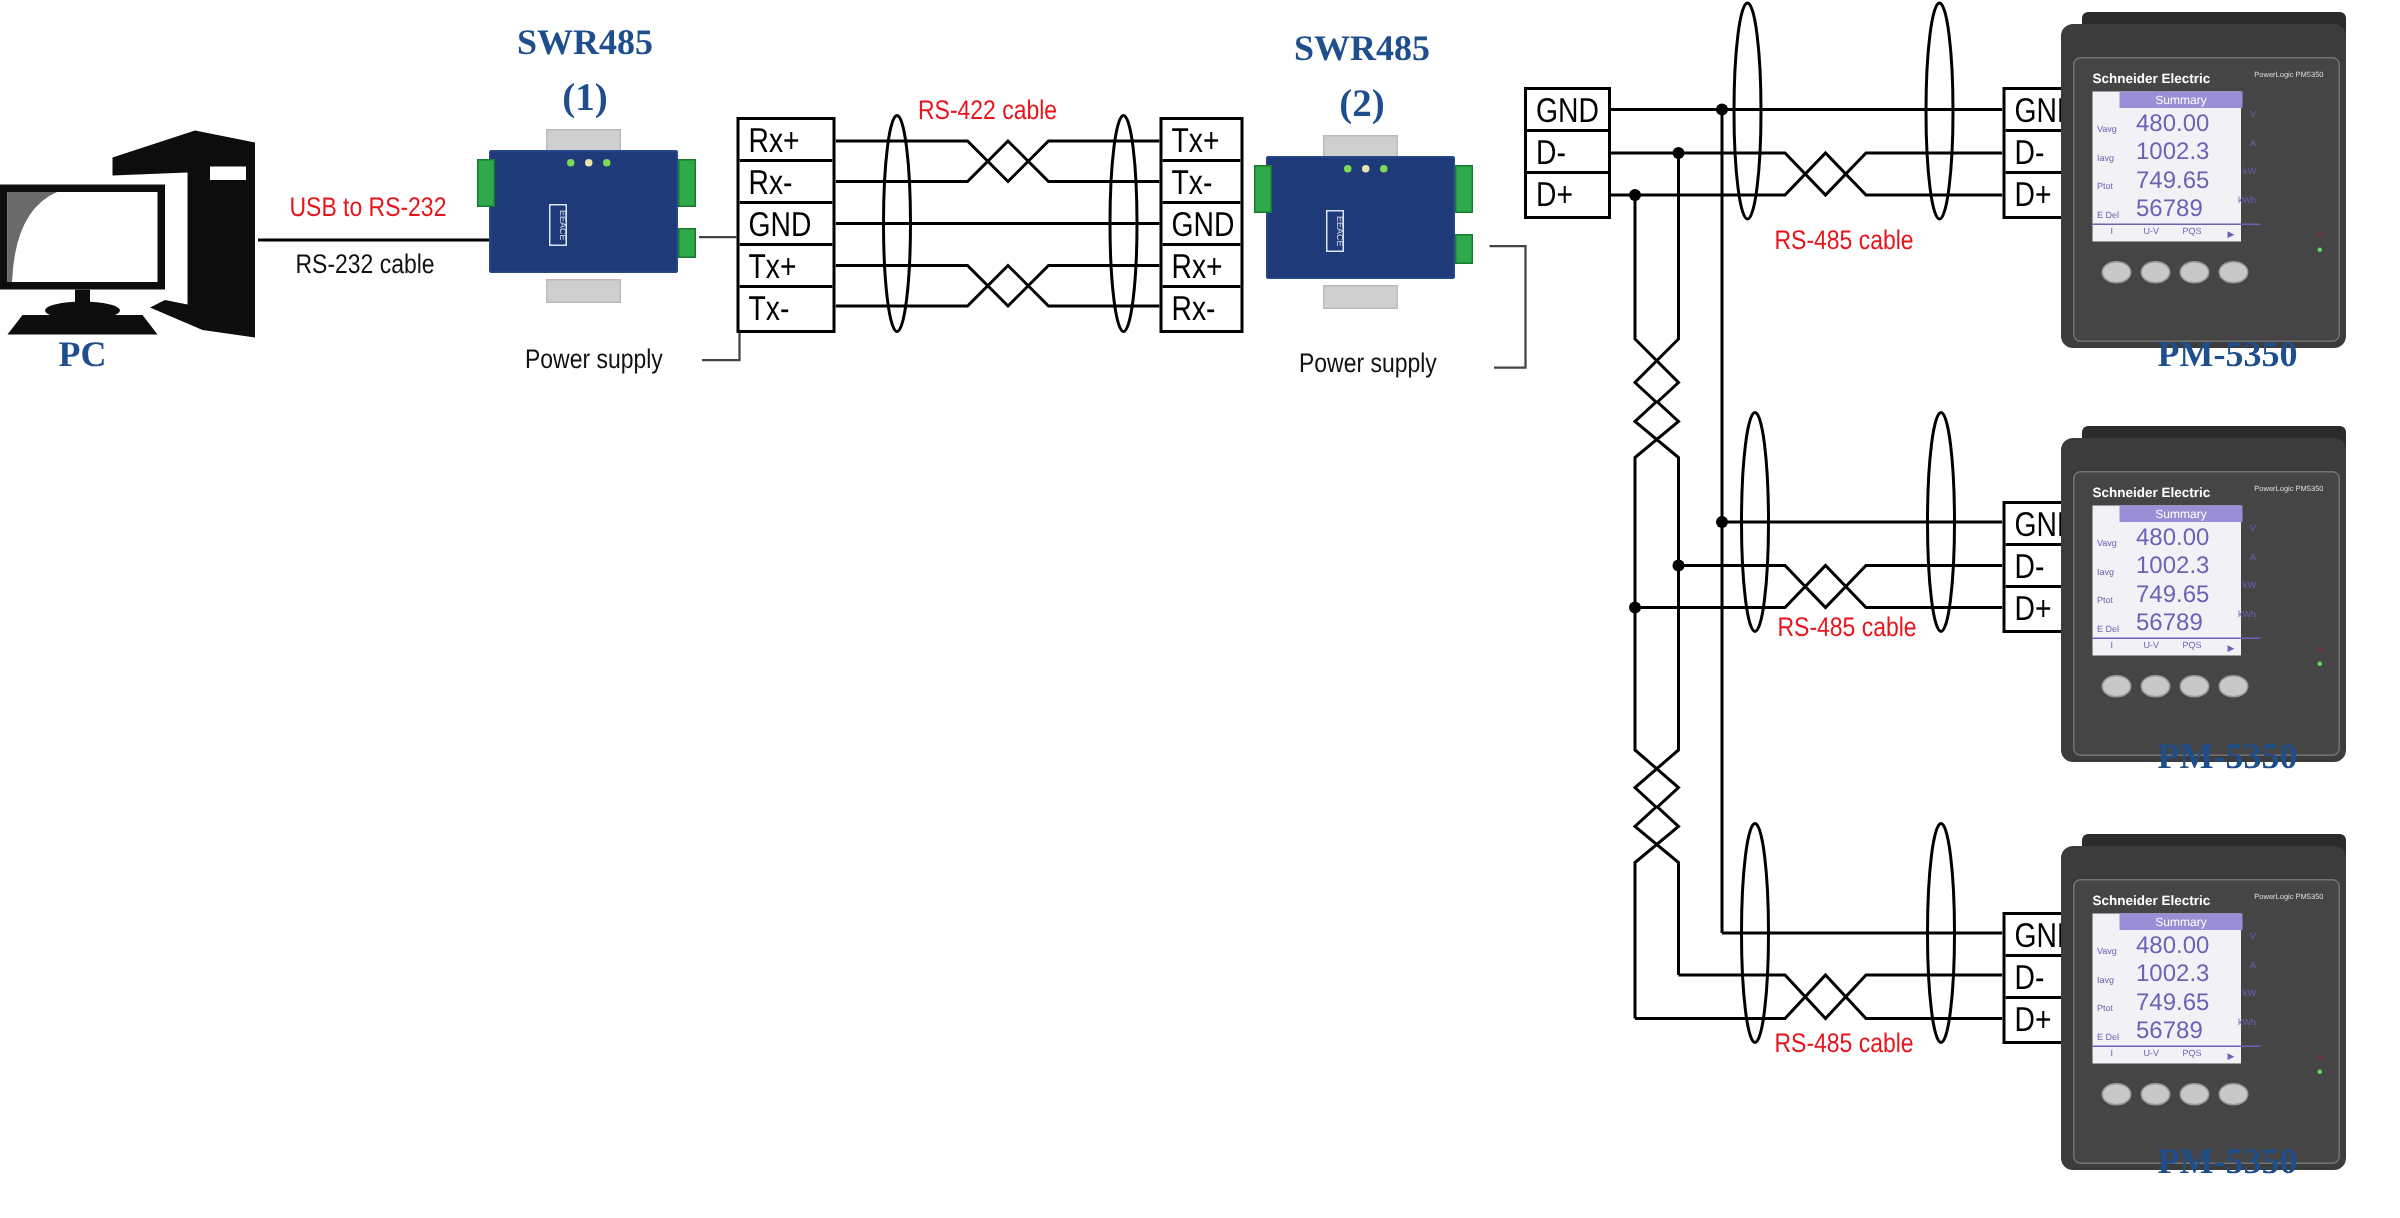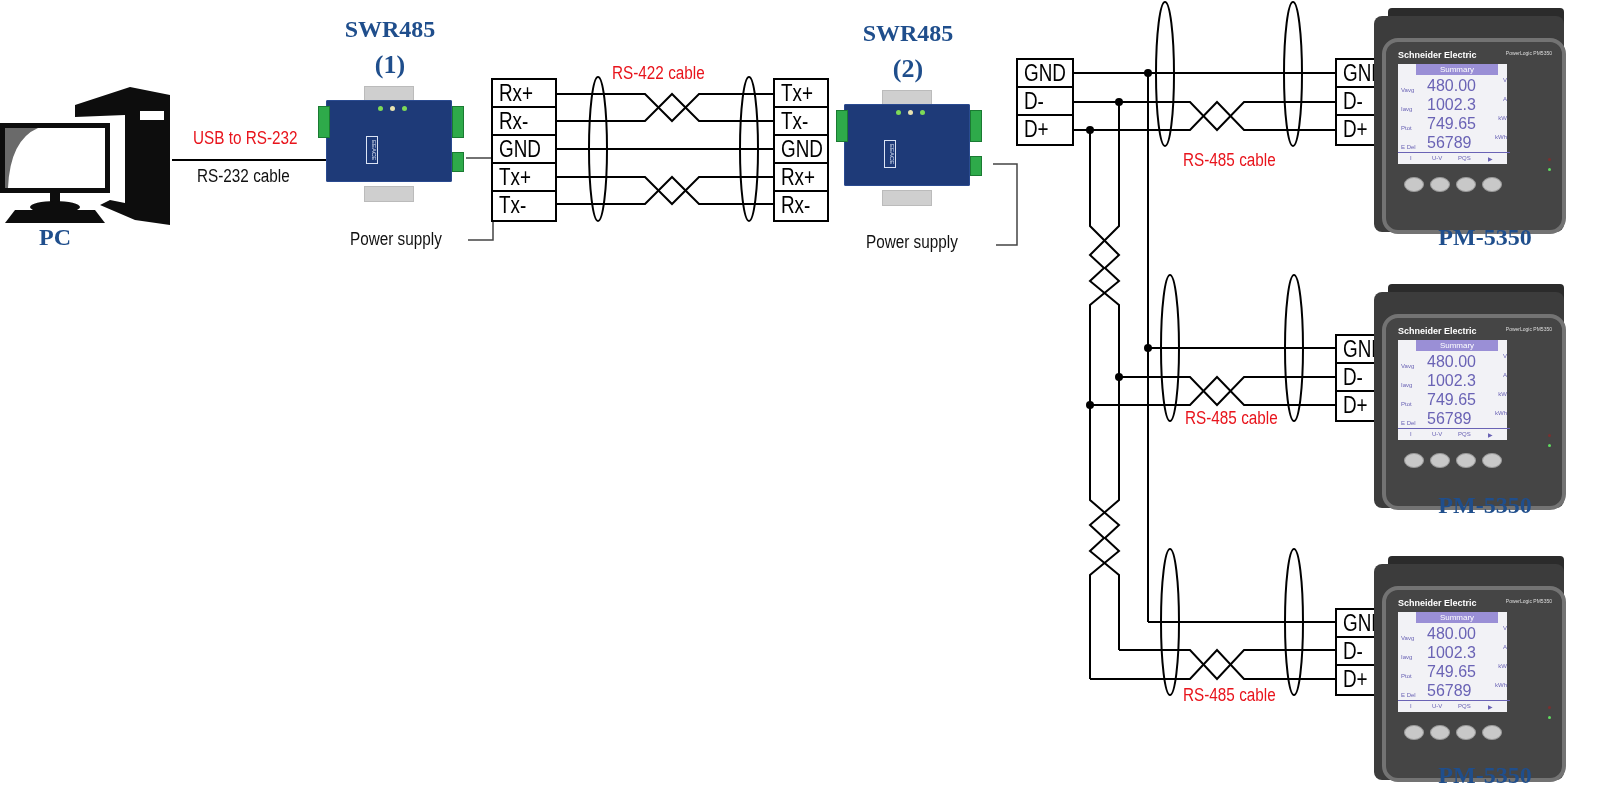--- a/index.html
+++ b/index.html
@@ -17,24 +17,24 @@
   .dev { position:absolute; width:140px; height:116px; }
   .dev .ear { position:absolute; left:46px; width:48px; height:14px; background:#cfcfcf; border:1px solid #bbb; }
   .dev .body { position:absolute; left:8px; top:14px; width:126px; height:82px; background:#1e3a78; border-radius:2px; box-shadow:inset 0 0 0 1px #2a4a90; }
   .dev .tb { position:absolute; width:10px; background:#2eaa4a; border:1px solid #1a7a32; }
   .dev .led { position:absolute; top:20px; width:5px; height:5px; border-radius:50%; }
   .dev .logo { position:absolute; left:48px; top:50px; width:10px; height:26px; border:1px solid #dce4f5; color:#dce4f5; font-size:6px; writing-mode:vertical-rl; text-align:center; }
   
   .meter { position:absolute; width:200px; height:230px; }
   .meter .case { position:absolute; left:6px; top:8px; width:190px; height:216px; background:#3c3c3c; border-radius:8px; }
   .meter .top { position:absolute; left:20px; top:0; width:176px; height:26px; background:#2b2b2b; border-radius:4px; }
-  .meter .face { position:absolute; left:14px; top:30px; width:176px; height:188px; background:#454545; border-radius:16px; border:4px solid #737373; }
+  .meter .face { position:absolute; left:14px; top:30px; width:176px; height:188px; background:#454545; border-radius:5px; border:1px solid #737373; }
   .meter .brand { position:absolute; left:12px; top:8px; color:#fff; font-size:9px; font-weight:bold; }
   .meter .model { position:absolute; right:10px; top:8px; color:#ddd; font-size:5px; }
-  .meter .screen { position:absolute; left:12px; top:22px; width:109px; height:100px; background:#f2f2f6; }
+  .meter .screen { position:absolute; left:12px; top:22px; width:99px; height:100px; background:#f2f2f6; }
   .meter .hdr { position:absolute; left:18px; top:0; width:82px; height:11px; background:#9a8fd6; color:#fff; font-size:8px; text-align:center; line-height:11px; }
   .meter .row { position:absolute; left:3px; width:108px; height:18px; color:#6a63b5; }
   .meter .row .lbl { position:absolute; left:0; bottom:2px; font-size:6px; }
   .meter .row .val { position:absolute; left:26px; bottom:0; font-size:16px; }
   .meter .row .unit { position:absolute; right:2px; top:0; font-size:6px; }
   .meter .soft { position:absolute; left:0; top:88px; width:112px; height:12px; border-top:1px solid #6a63b5; color:#6a63b5; font-size:6px; }
   .meter .soft span { position:absolute; top:2px; }
   .meter .btn { position:absolute; top:135px; width:18px; height:13px; border-radius:50%; background:#c8c8c8; border:1px solid #999; }
   .meter .mled { position:absolute; left:162px; width:3px; height:3px; border-radius:50%; }
 </style>

